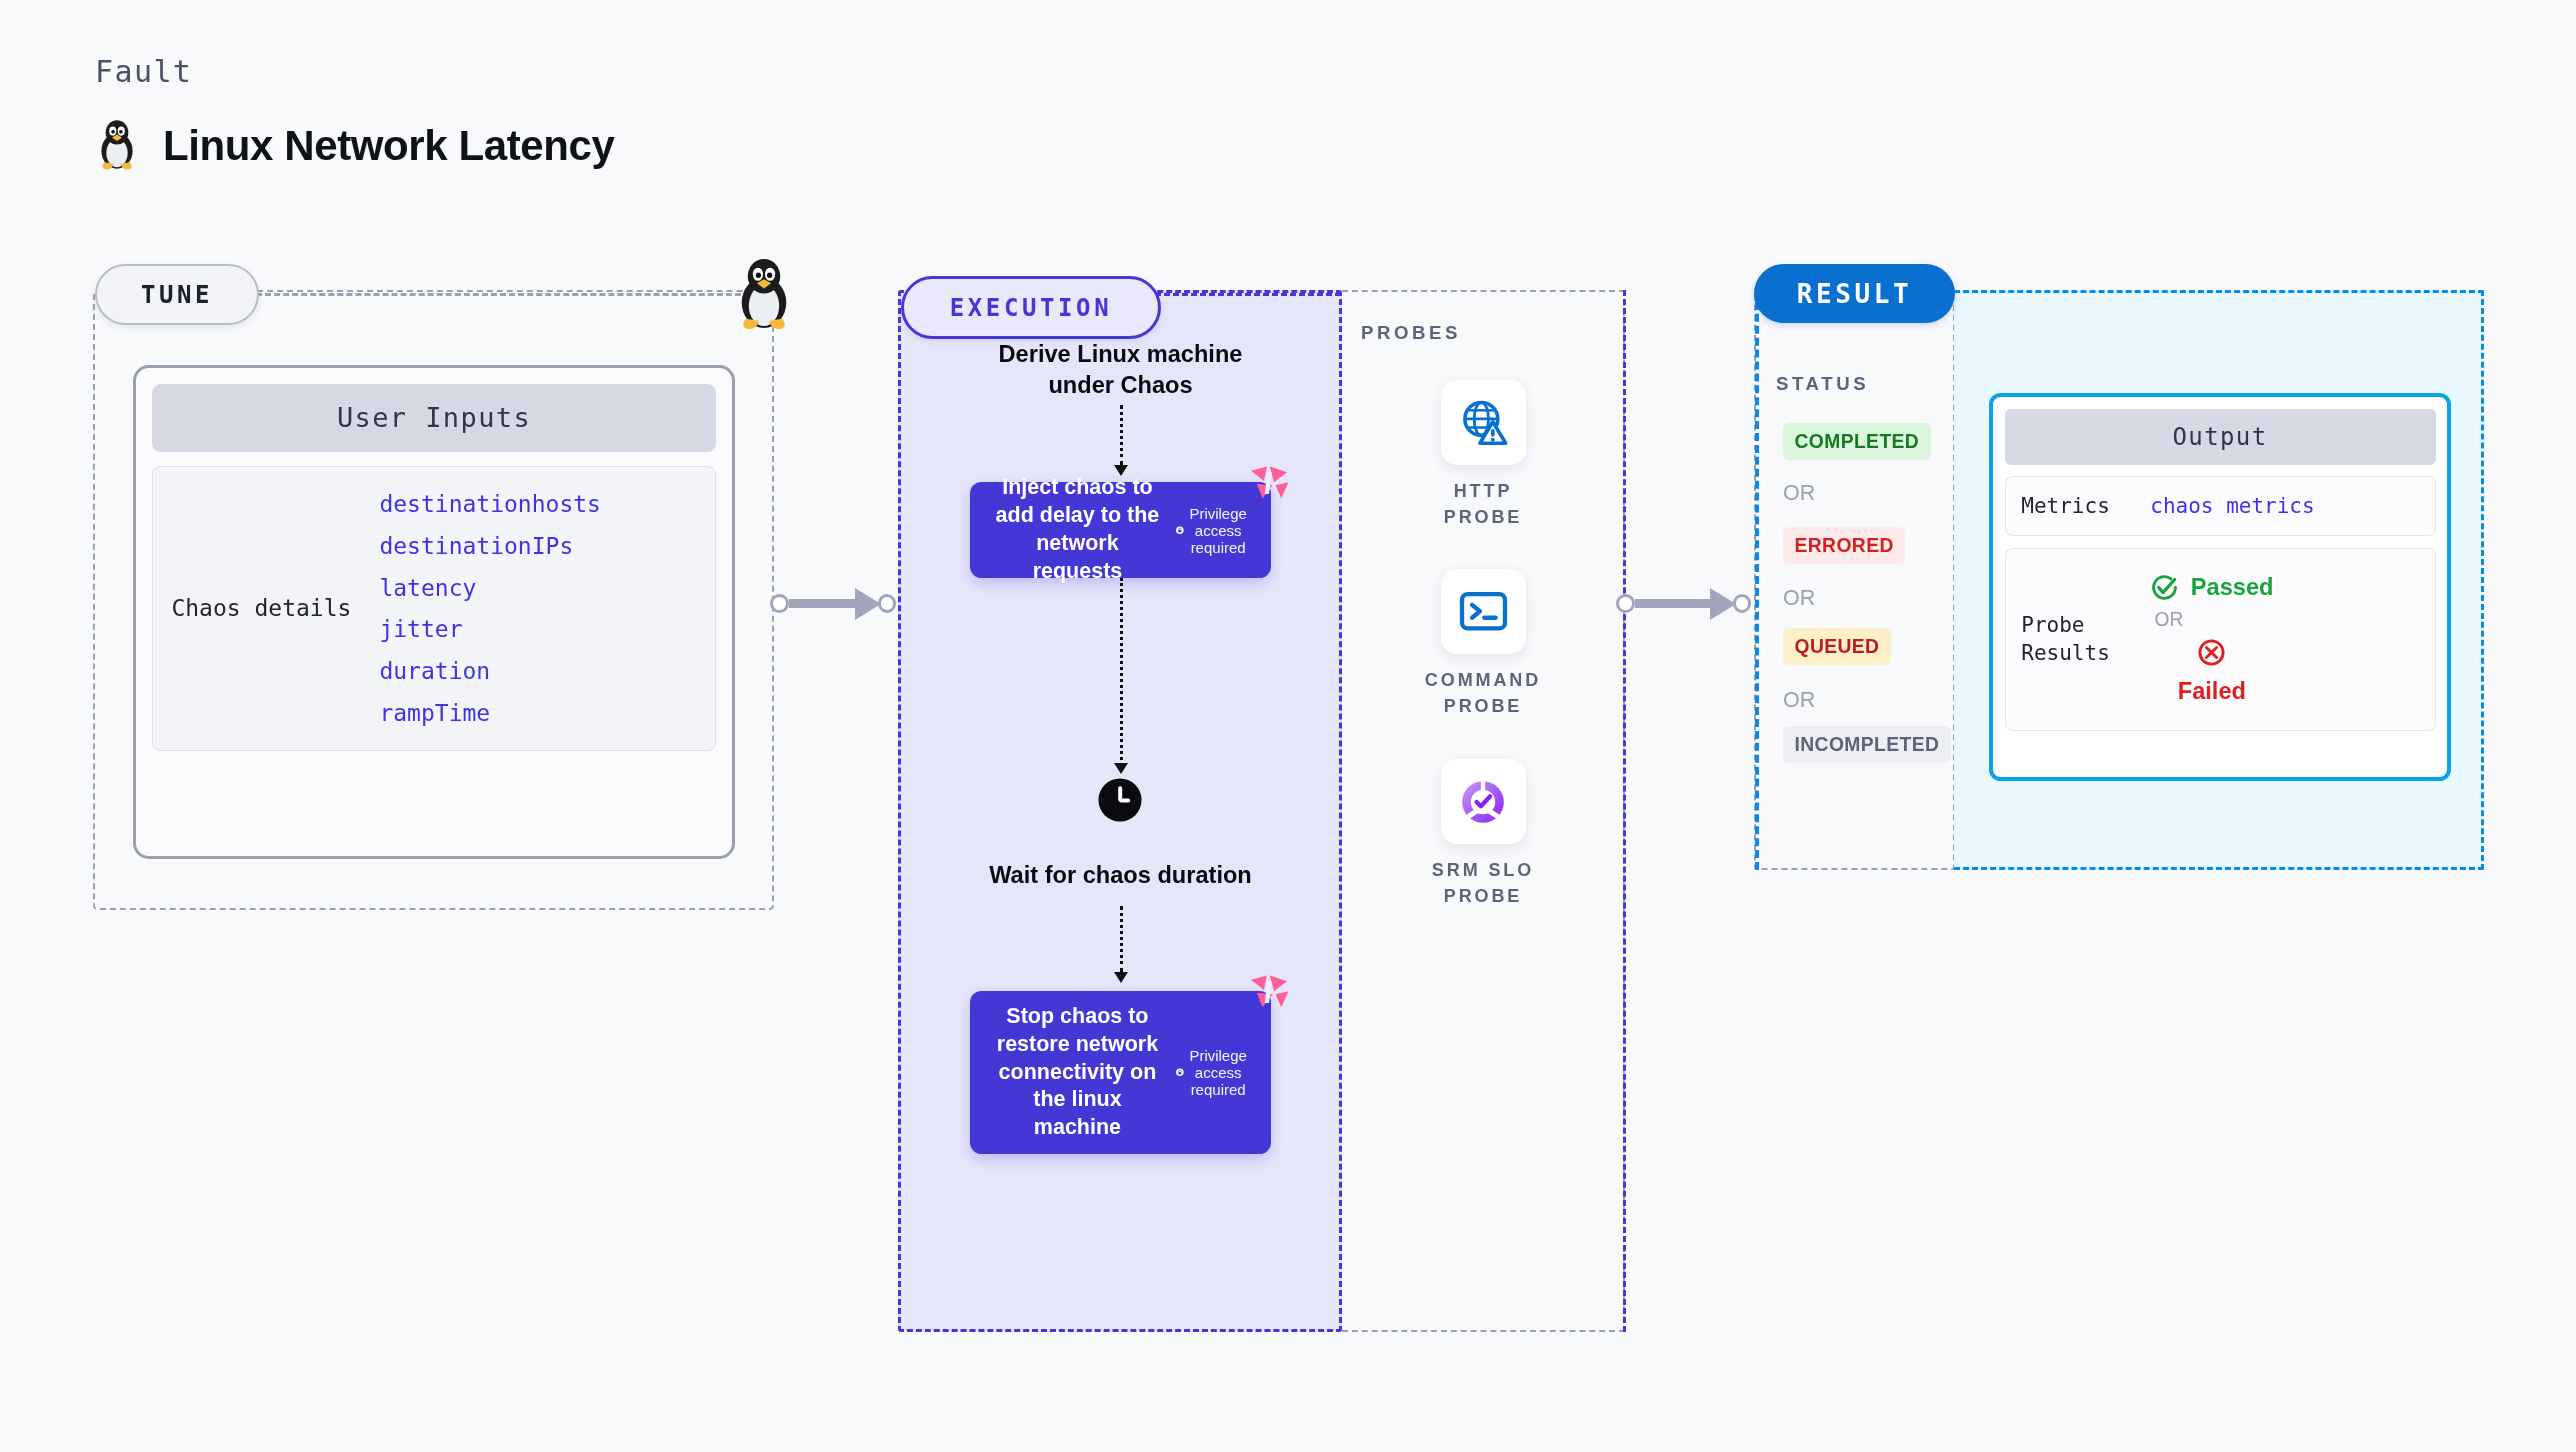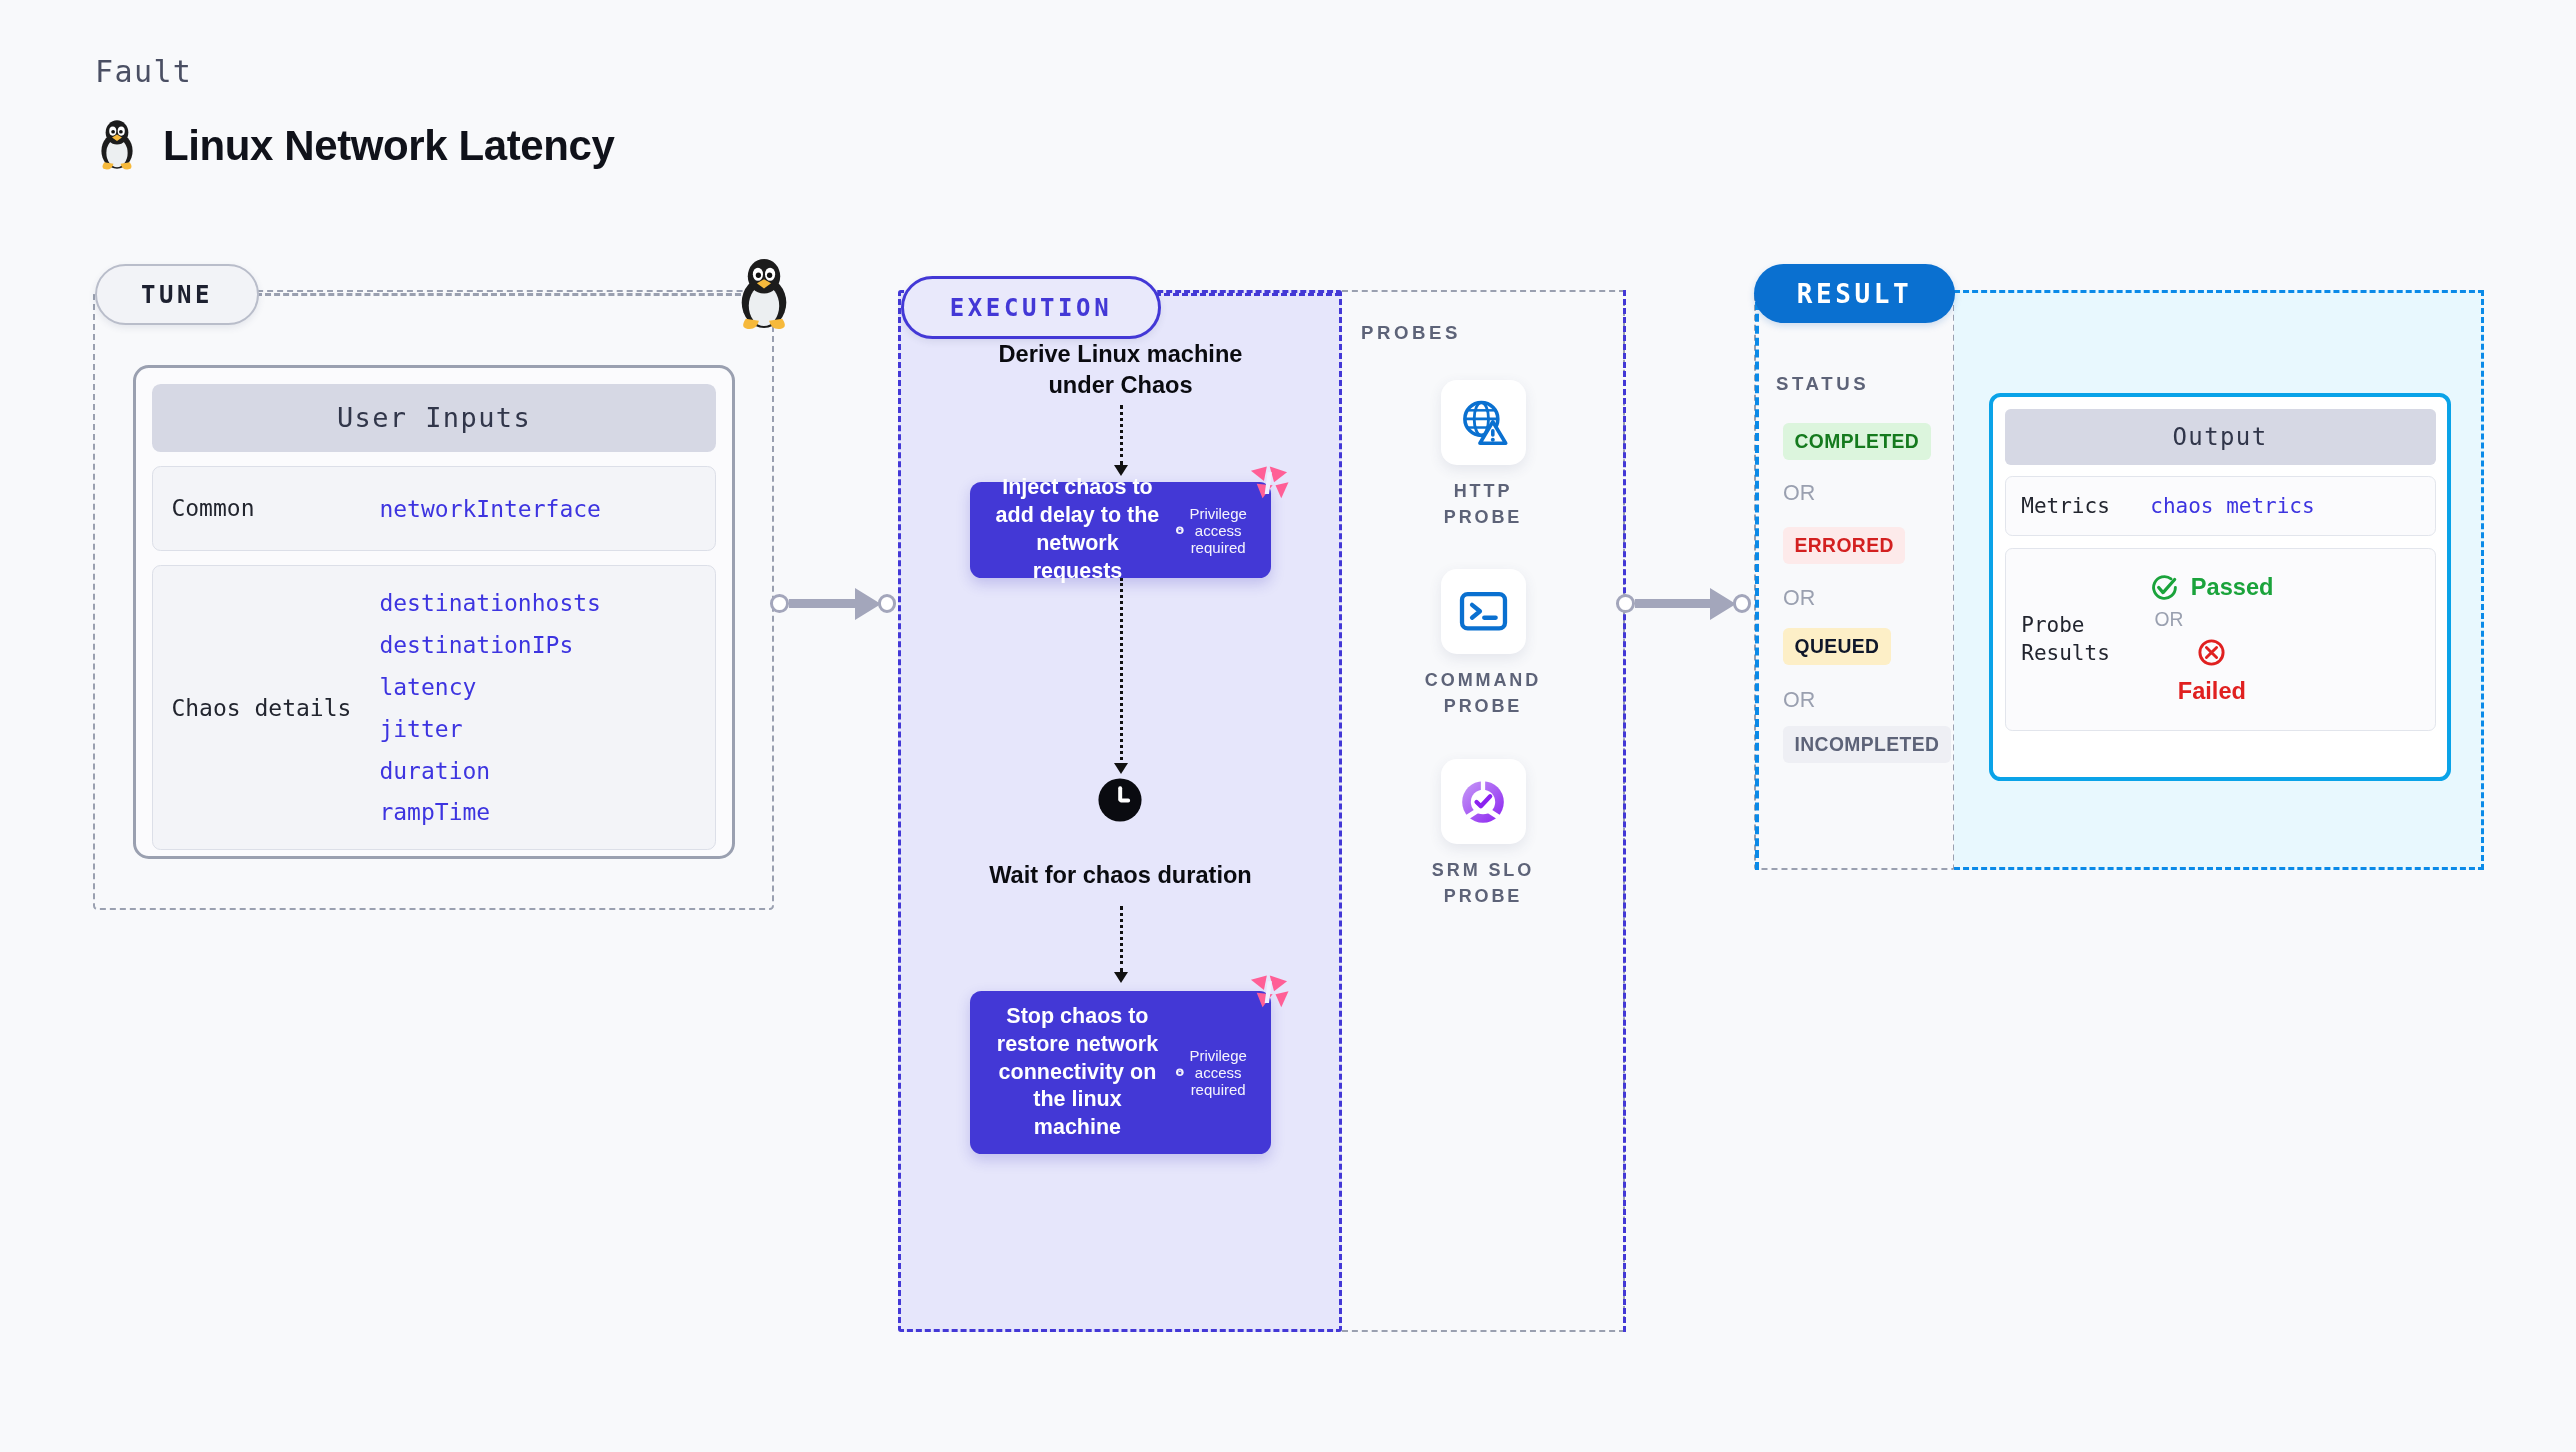--- a/index.html
+++ b/index.html
@@ -173,26 +173,20 @@
     <path d="M24 27 L31 23 L38 27 L31 32 Z" fill="#f6b93b"></path>
     <path d="M13 62 q-6 9 2 10 q9 1 11-8 z" fill="#f6b93b"></path>
     <path d="M49 62 q6 9 -2 10 q-9 1 -11-8 z" fill="#f6b93b"></path>
   </svg>
 </div>
 <div id="tune-pill" class="pill">TUNE</div>
 
 <div id="tune-card">
   <div class="ti-head">User Inputs</div>
 
-  <div class="ti-row common">
-    <div class="ti-key">Common</div>
-    <div class="ti-vals">
-      <div class="ti-val">networkInterface</div>
-    </div>
-  </div>
 
   <div class="ti-row details">
     <div class="ti-key">Chaos details</div>
     <div class="ti-vals">
       <div class="ti-val">destinationhosts</div>
       <div class="ti-val">destinationIPs</div>
       <div class="ti-val">latency</div>
       <div class="ti-val">jitter</div>
       <div class="ti-val">duration</div>
       <div class="ti-val">rampTime</div>
@@ -334,21 +328,21 @@
 
 <div id="result-panel" class="panel"></div>
 <div id="result-left-edge"></div>
 <div id="result-pill" class="pill">RESULT</div>
 <div id="status-label">STATUS</div>
 
 <div class="st-badge" style="top:423px;background:#dcf5dd;color:#157a1e;">COMPLETED</div>
 <div class="st-or" style="top:481px;">OR</div>
 <div class="st-badge" style="top:527px;background:#fdeaea;color:#d32020;">ERRORED</div>
 <div class="st-or" style="top:586px;">OR</div>
-<div class="st-badge" style="top:628px;background:#fdefc7;color:#0f172a;">QUEUED</div>
+<div class="st-badge" style="top:628px;background:#fdefc7;color:#b91c1c;">QUEUED</div>
 <div class="st-or" style="top:688px;">OR</div>
 <div class="st-badge" style="top:726px;background:#eeeff4;color:#5d6378;">INCOMPLETED</div>
 
 <div id="output-area" class="panel"></div>
 <div id="output-card">
   <div class="out-head">Output</div>
 
   <div class="out-row metrics">
     <div class="out-key">Metrics</div>
     <div class="out-val-link">chaos metrics</div>

